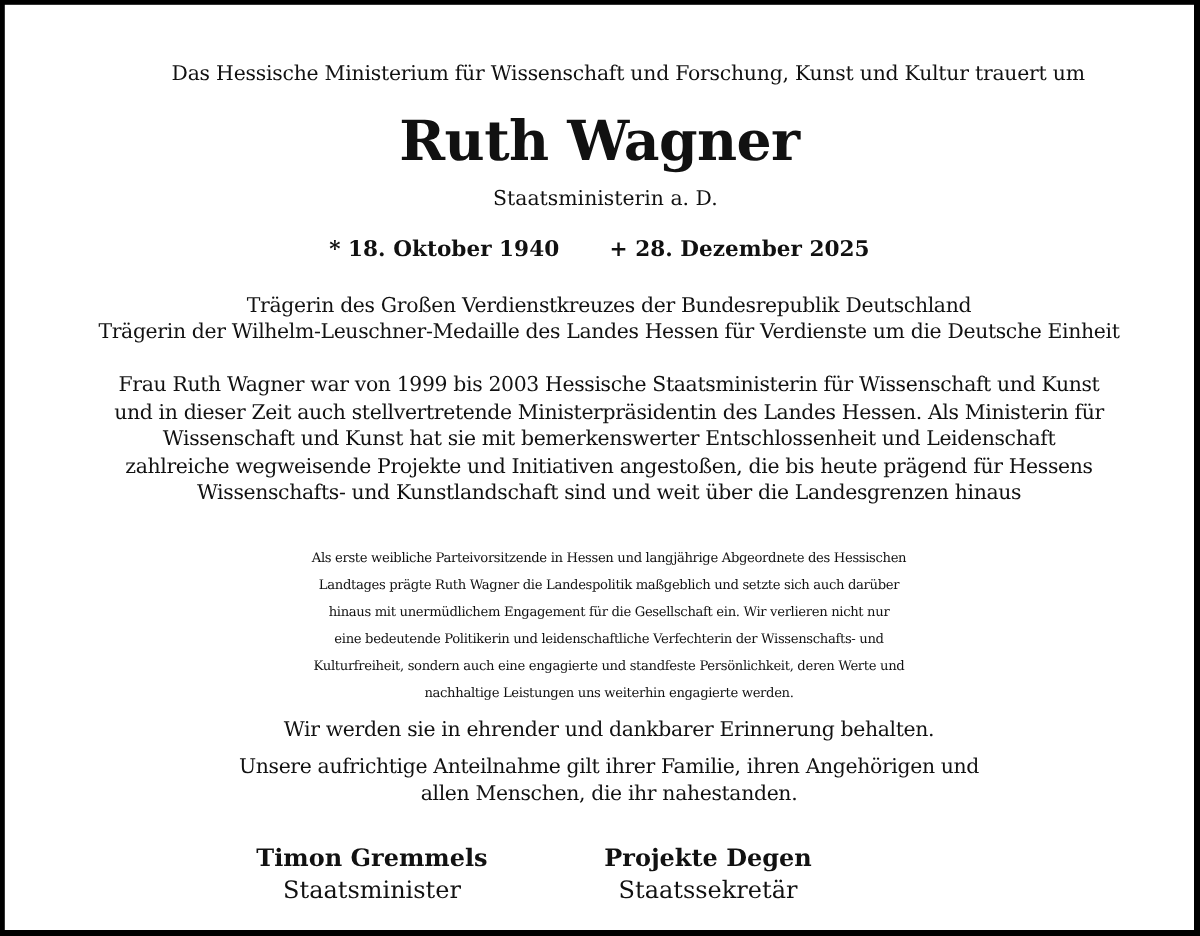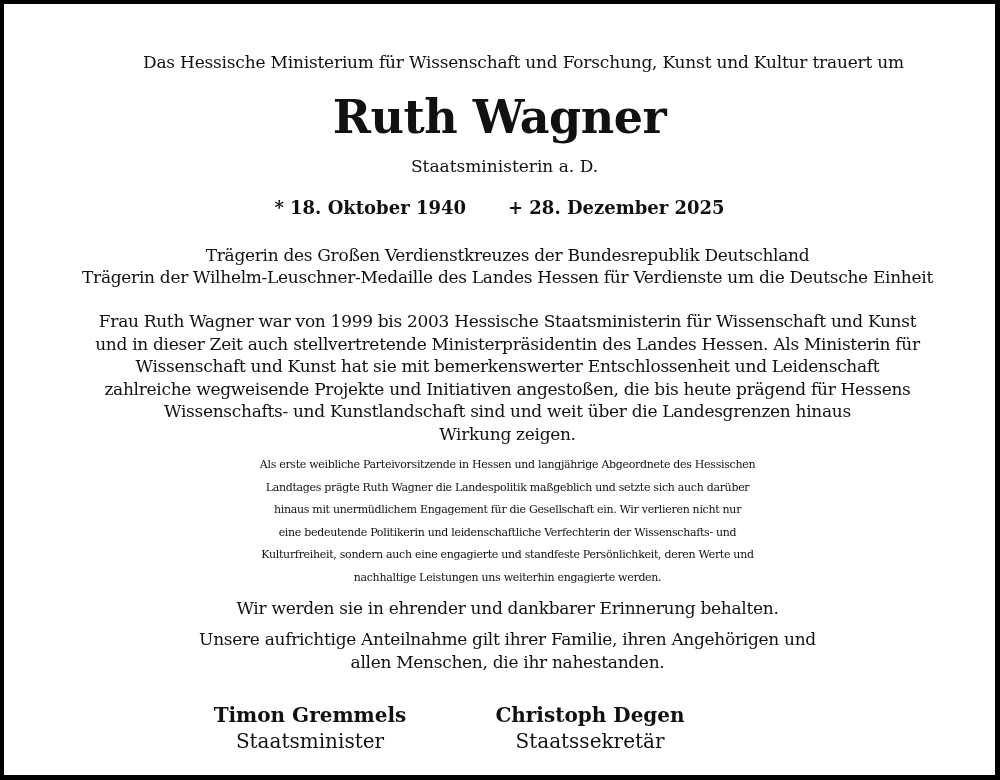--- a/index.html
+++ b/index.html
@@ -127,21 +127,20 @@
     <span class="line">Trägerin des Großen Verdienstkreuzes der Bundesrepublik Deutschland</span>
     <span class="line">Trägerin der Wilhelm-Leuschner-Medaille des Landes Hessen für Verdienste um die Deutsche Einheit</span>
   </div>
 
   <div class="abs para1">
     <span class="line">Frau Ruth Wagner war von 1999 bis 2003 Hessische Staatsministerin für Wissenschaft und Kunst</span>
     <span class="line">und in dieser Zeit auch stellvertretende Ministerpräsidentin des Landes Hessen. Als Ministerin für</span>
     <span class="line">Wissenschaft und Kunst hat sie mit bemerkenswerter Entschlossenheit und Leidenschaft</span>
     <span class="line">zahlreiche wegweisende Projekte und Initiativen angestoßen, die bis heute prägend für Hessens</span>
     <span class="line">Wissenschafts- und Kunstlandschaft sind und weit über die Landesgrenzen hinaus</span>
-    <span class="line">Wirkung zeigen.</span>
   </div>
 
   <div class="abs para2">
     <span class="line">Als erste weibliche Parteivorsitzende in Hessen und langjährige Abgeordnete des Hessischen</span>
     <span class="line">Landtages prägte Ruth Wagner die Landespolitik maßgeblich und setzte sich auch darüber</span>
     <span class="line">hinaus mit unermüdlichem Engagement für die Gesellschaft ein. Wir verlieren nicht nur</span>
     <span class="line">eine bedeutende Politikerin und leidenschaftliche Verfechterin der Wissenschafts- und</span>
     <span class="line">Kulturfreiheit, sondern auch eine engagierte und standfeste Persönlichkeit, deren Werte und</span>
     <span class="line">nachhaltige Leistungen uns weiterhin engagierte werden.</span>
   </div>
@@ -154,17 +153,17 @@
     <span class="line">Unsere aufrichtige Anteilnahme gilt ihrer Familie, ihren Angehörigen und</span>
     <span class="line">allen Menschen, die ihr nahestanden.</span>
   </div>
 
   <div class="sig sig-left">
     <span class="sig-name">Timon Gremmels</span>
     <span class="sig-title">Staatsminister</span>
   </div>
 
   <div class="sig sig-right">
-    <span class="sig-name">Christoph Degen</span>
+    <span class="sig-name">Projekte Degen</span>
     <span class="sig-title">Staatssekretär</span>
   </div>
 
 </div>
 
 </body></html>

